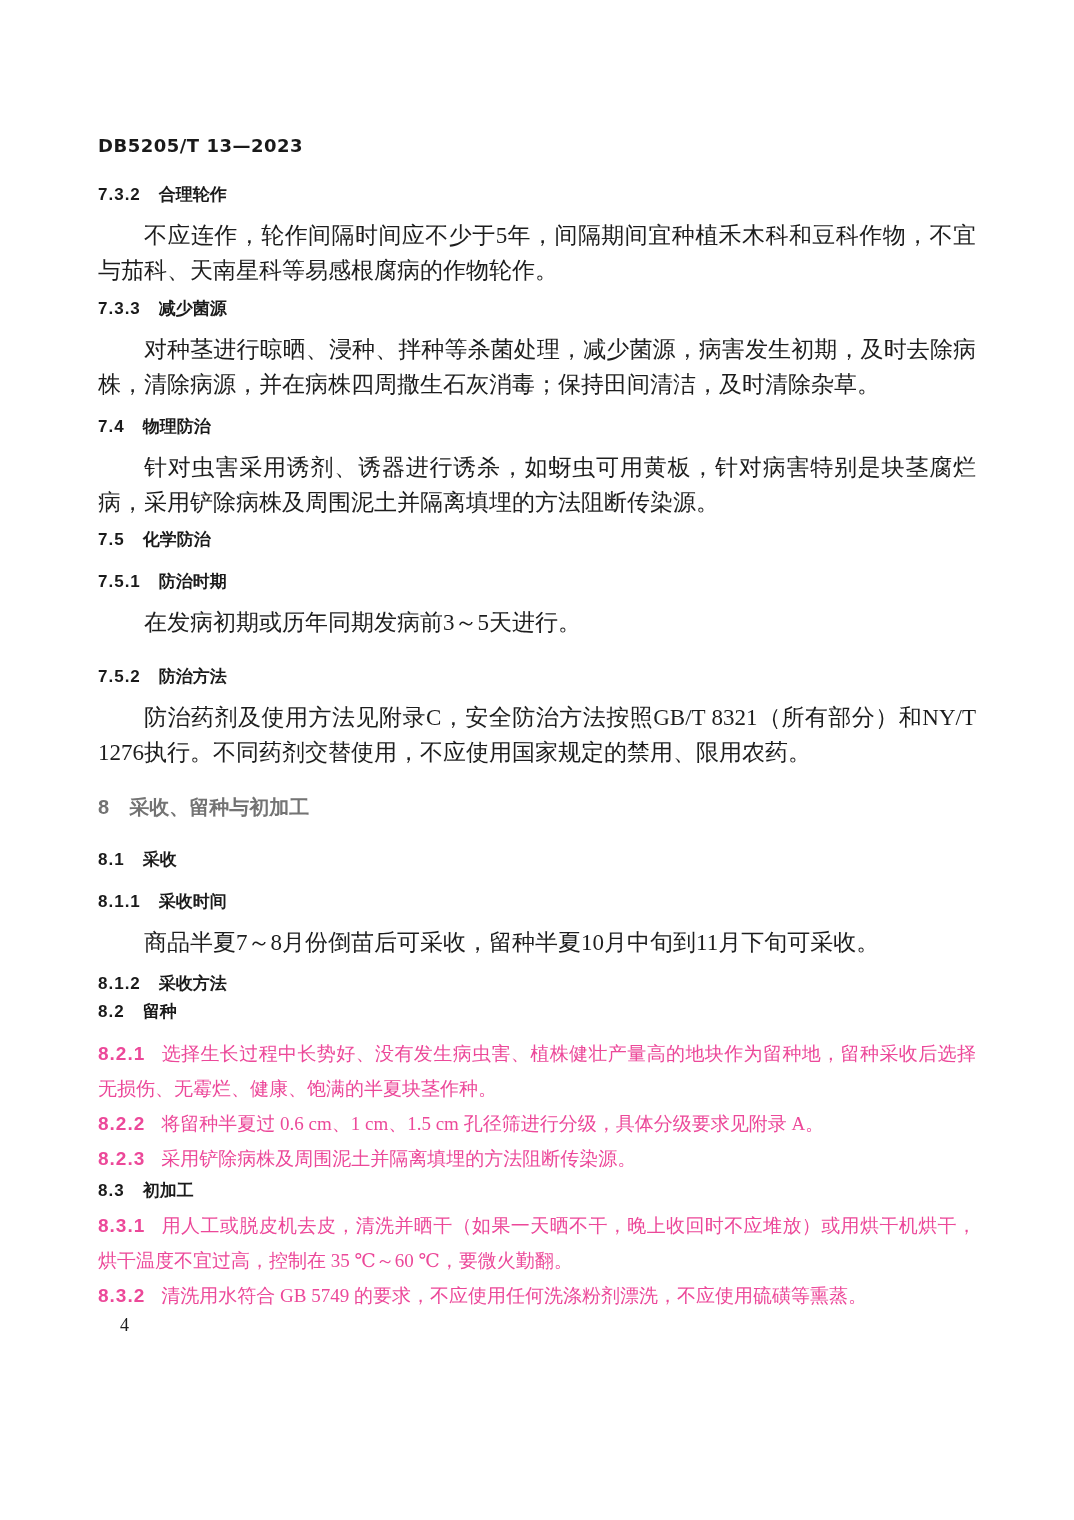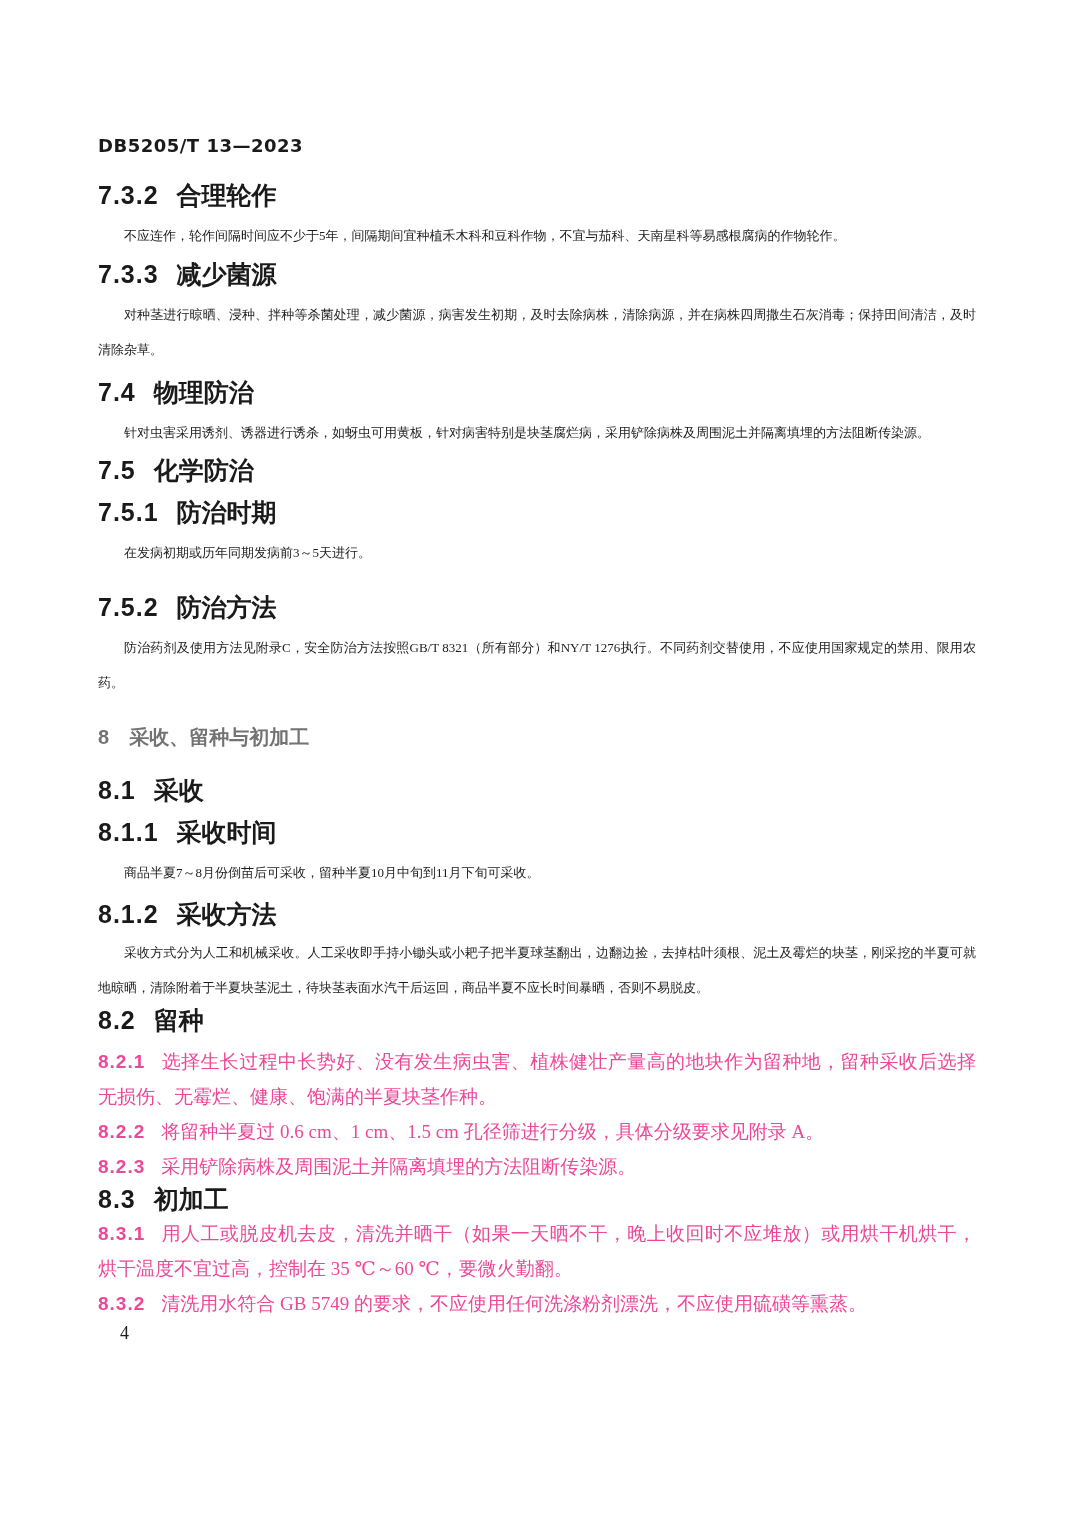--- a/index.html
+++ b/index.html
@@ -22,35 +22,35 @@
     font-family: "DejaVu Sans", "Liberation Sans", sans-serif;
     font-weight: 600;
     font-size: 18px;
     line-height: 20px;
     letter-spacing: 0.5px;
     color: #1a1a1a;
   }
   .h {
     font-family: "Liberation Sans", "DejaVu Sans", sans-serif;
     font-weight: bold;
-    font-size: 25px;
+    font-size: 17px;
     line-height: 26px;
     color: #1a1a1a;
   }
   .h .num { display: inline-block; margin-right: 18px; letter-spacing: 1px; }
   .chapter {
     font-family: "Liberation Sans", "DejaVu Sans", sans-serif;
     font-weight: bold;
     font-size: 20px;
     line-height: 28px;
     color: #737373;
   }
   .chapter .num { display: inline-block; margin-right: 20px; }
   .para {
-    font-size: 13px;
+    font-size: 23px;
     line-height: 35px;
     text-align: justify;
     text-indent: 2em;
     color: #1d1d1d;
   }
   .clause {
     font-size: 19px;
     line-height: 35px;
     text-align: justify;
     color: #ec4899;
@@ -113,21 +113,20 @@
   </h3>
 
   <h3 class="h" style="margin-top:16px">
     <span class="num">8.1.1</span><span>采收时间</span>
   </h3>
   <p class="para" style="margin-top:10px">商品半夏7～8月份倒苗后可采收，留种半夏10月中旬到11月下旬可采收。</p>
 
   <h3 class="h" style="margin-top:11px">
     <span class="num">8.1.2</span><span>采收方法</span>
   </h3>
-  <p class="para" style="margin-top:8px">采收方式分为人工和机械采收。人工采收即手持小锄头或小耙子把半夏球茎翻出，边翻边捡，去掉枯叶须根、泥土及霉烂的块茎，刚采挖的半夏可就地晾晒，清除附着于半夏块茎泥土，待块茎表面水汽干后运回，商品半夏不应长时间暴晒，否则不易脱皮。</p>
 
   <h3 class="h" style="margin-top:2px">
     <span class="num">8.2</span><span>留种</span>
   </h3>
   <p class="clause" style="margin-top:11px">
     <span class="num">8.2.1</span><span>选择生长过程中长势好、没有发生病虫害、植株健壮产量高的地块作为留种地，留种采收后选择无损伤、无霉烂、健康、饱满的半夏块茎作种。</span>
   </p>
   <p class="clause">
     <span class="num">8.2.2</span><span>将留种半夏过 0.6 cm、1 cm、1.5 cm 孔径筛进行分级，具体分级要求见附录 A。</span>
   </p>

